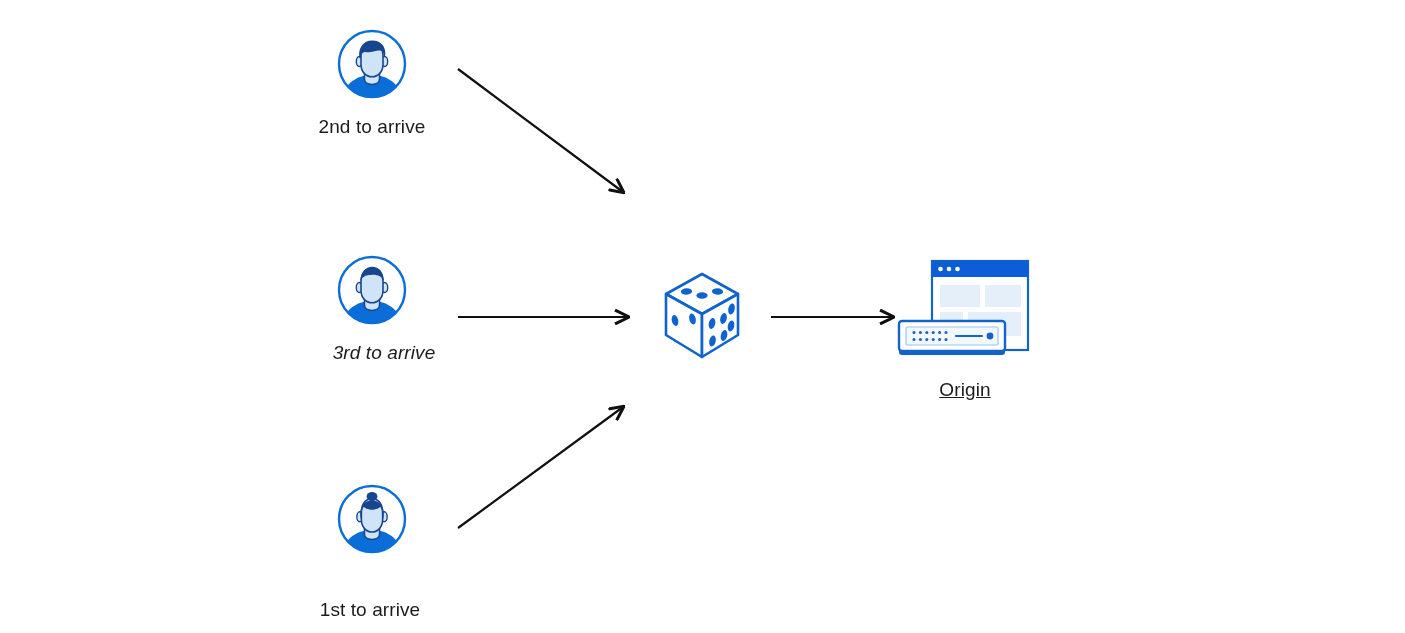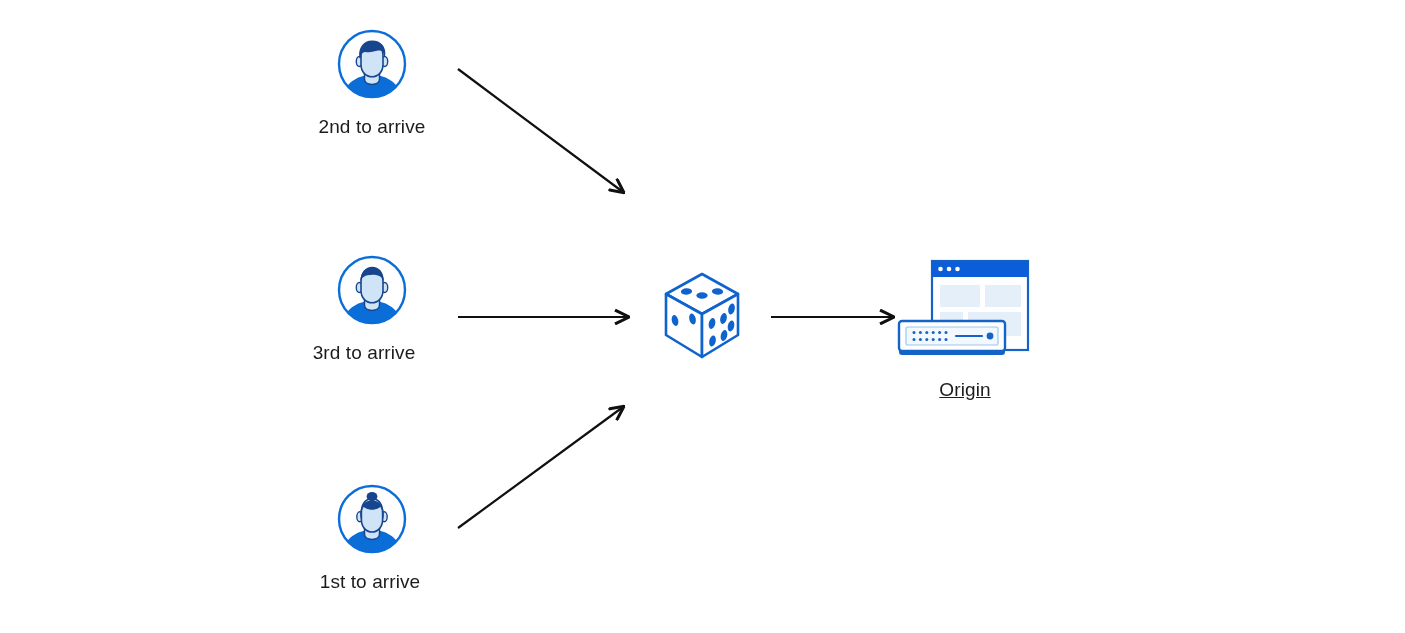--- a/index.html
+++ b/index.html
@@ -120,21 +120,21 @@
           <path d="M25 28 C25 19.5 29.8 14.4 36 14.4 C42.2 14.4 47 19.5 47 28
                    L47 36.5 C47 43.8 42.1 48.8 36 48.8 C29.9 48.8 25 43.8 25 36.5 Z" fill="#cfe4f7" stroke="#17468f" stroke-width="1.6"></path>
 
           <path d="M24.4 27.8 C24.4 18.0 29.6 12.8 36.2 12.8 C43.0 12.8 48.0 18.0 47.8 27.6
                    C46.4 23.6 44.0 21.4 40.0 21.0 C35.0 20.5 30.0 21.2 27.2 23.2
                    C25.8 24.2 24.9 25.7 24.4 27.8 Z" fill="#17468f"></path>
         </g>
       </svg>
     </span>
   </div>
-  <div class="node-label" style="left:214px; top:341px; width:300px;">3rd to arrive</div>
+  <div class="node-label" style="left:234px; top:341px; width:300px;font-style:italic;">3rd to arrive</div>
 
   <div class="node" style="left:336px; top:483px; width:72px; height:72px;">
     <span class="icon-box">
       <svg width="72" height="72" viewBox="0 0 72 72">
         <defs>
           <clipPath id="clipBot">
               <circle cx="36" cy="36" r="33"></circle>
             </clipPath>
         </defs>
         <circle cx="36" cy="36" r="33" fill="#ffffff" stroke="#0b6ed8" stroke-width="2.4"></circle>
@@ -148,21 +148,21 @@
 
           <ellipse cx="36" cy="13.6" rx="5.4" ry="4.6" fill="#17468f"></ellipse>
 
           <path d="M24.6 36.6 C23.0 27.0 25.6 17.6 36 17.6 C46.4 17.6 49.0 27.0 47.4 36.6
                    C46.8 30.4 46.0 26.2 44.4 24.0 C41.6 26.0 38.6 26.8 36 26.8
                    C33.4 26.8 30.4 26.0 27.6 24.0 C26.0 26.2 25.2 30.4 24.6 36.6 Z" fill="#17468f"></path>
         </g>
       </svg>
     </span>
   </div>
-  <div class="node-label" style="left:220px; top:570px; width:300px;">1st to arrive</div>
+  <div class="node-label" style="left:220px; top:598px; width:300px;">1st to arrive</div>
 
   <div class="node" style="left:661px; top:271px; width:82px; height:92px;">
     <span class="icon-box">
       <svg width="82" height="92" viewBox="0 0 82 92">
 
         <path d="M41 3 L77 23 L41 43 L5 23 Z" fill="#ffffff" stroke="#0f63cf" stroke-width="2.6" stroke-linejoin="round"></path>
 
         <path d="M5 23 L41 43 L41 86 L5 64 Z" fill="#ffffff" stroke="#0f63cf" stroke-width="2.6" stroke-linejoin="round"></path>
 
         <path d="M77 23 L41 43 L41 86 L77 64 Z" fill="#ffffff" stroke="#0f63cf" stroke-width="2.6" stroke-linejoin="round"></path>

